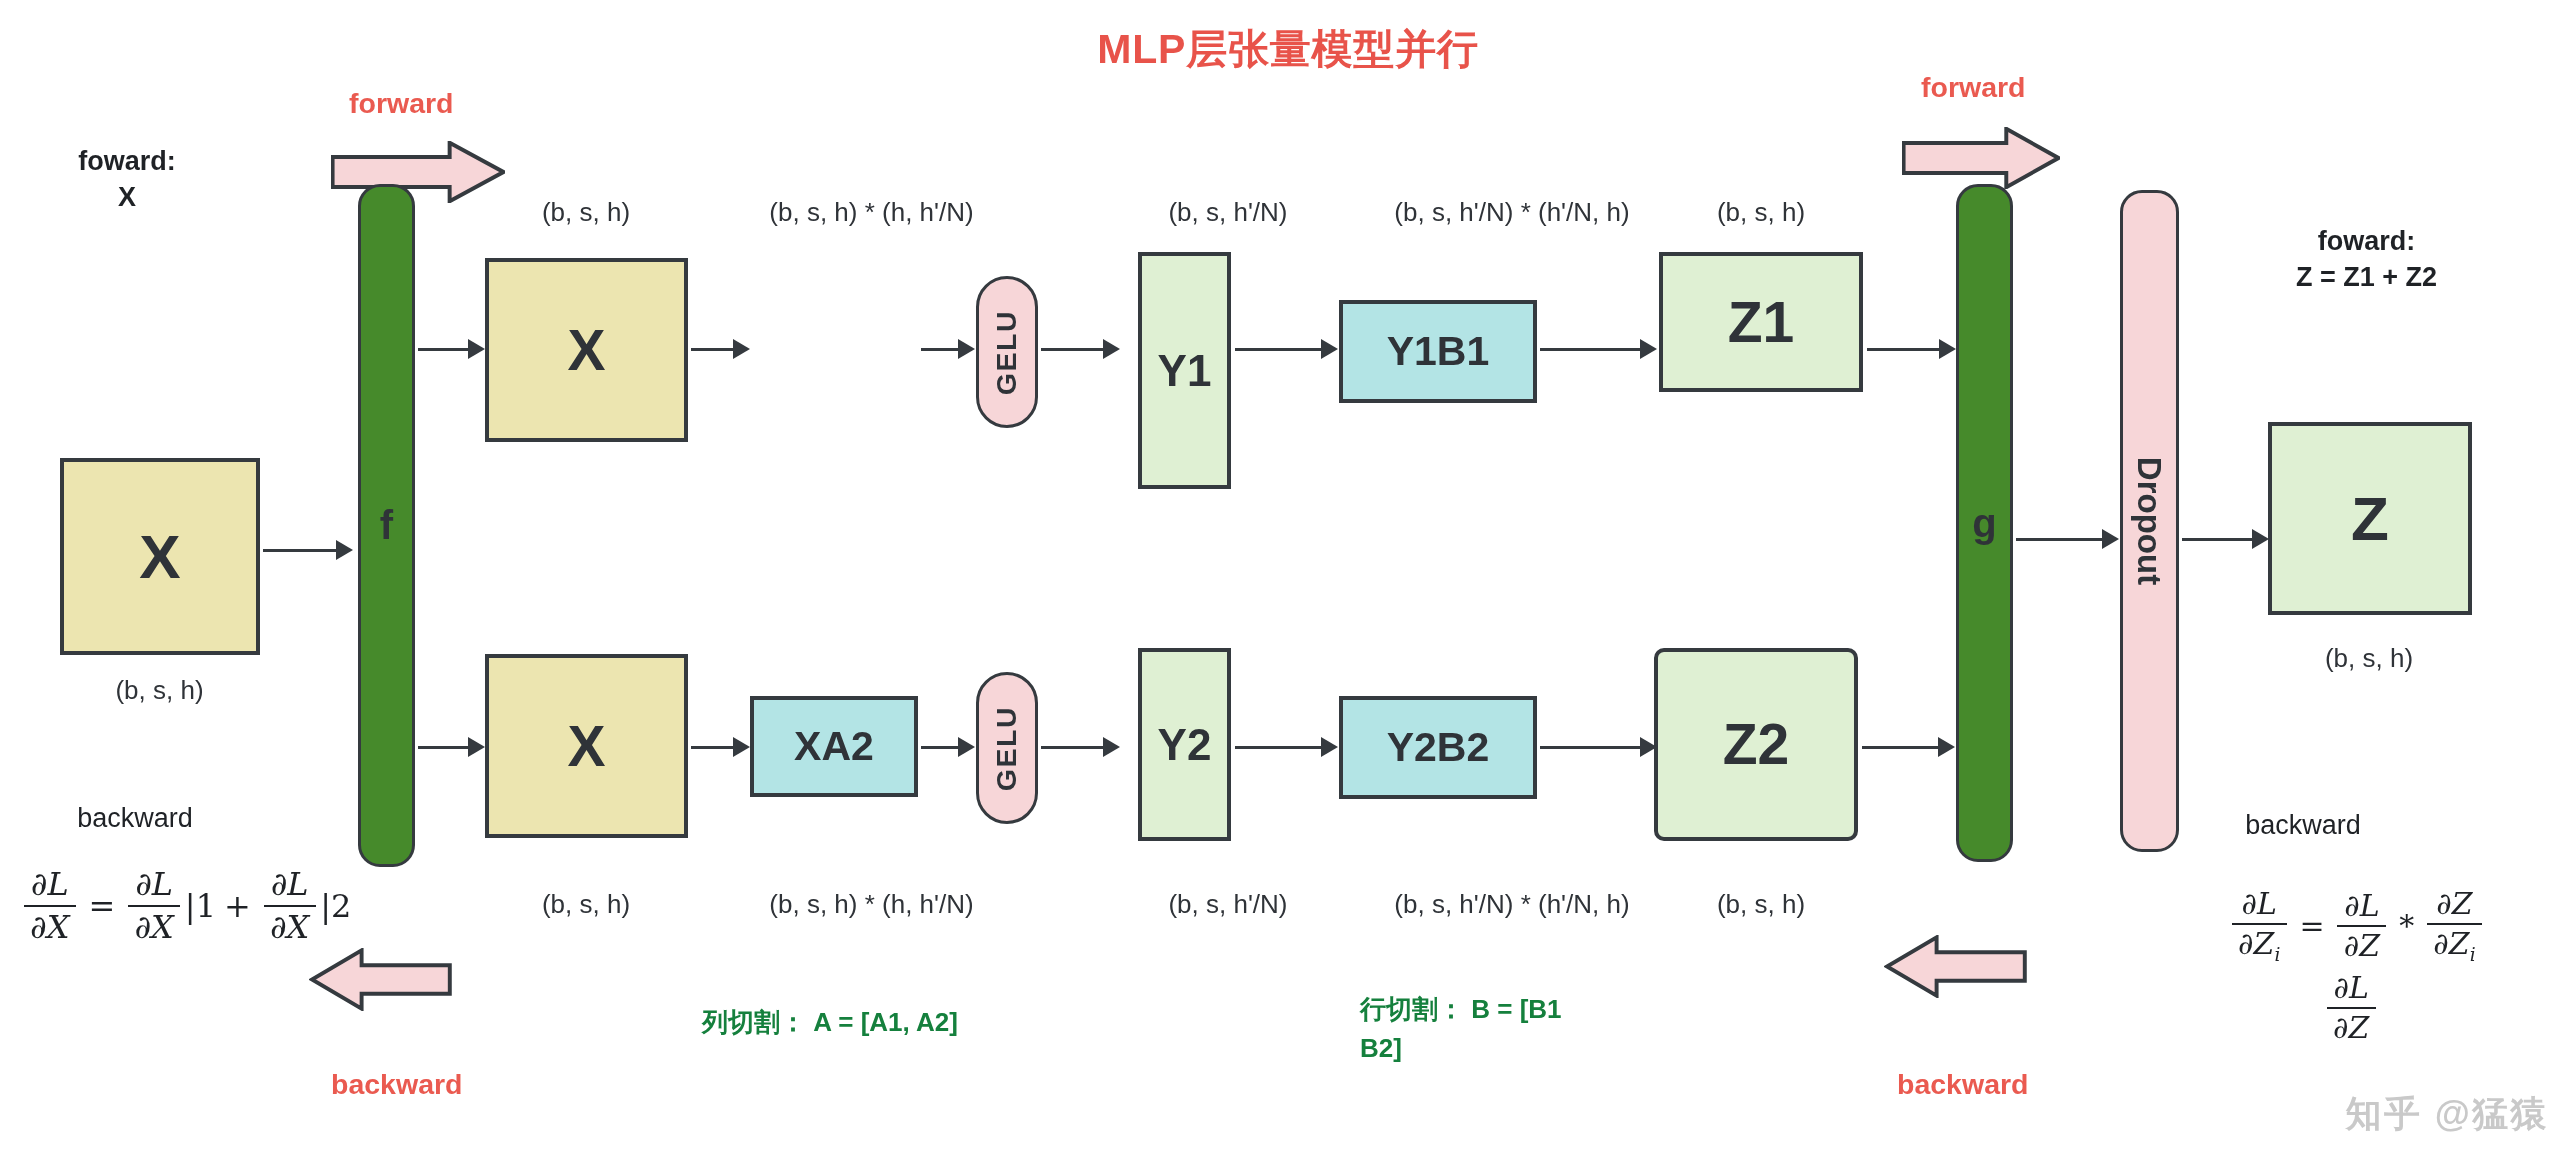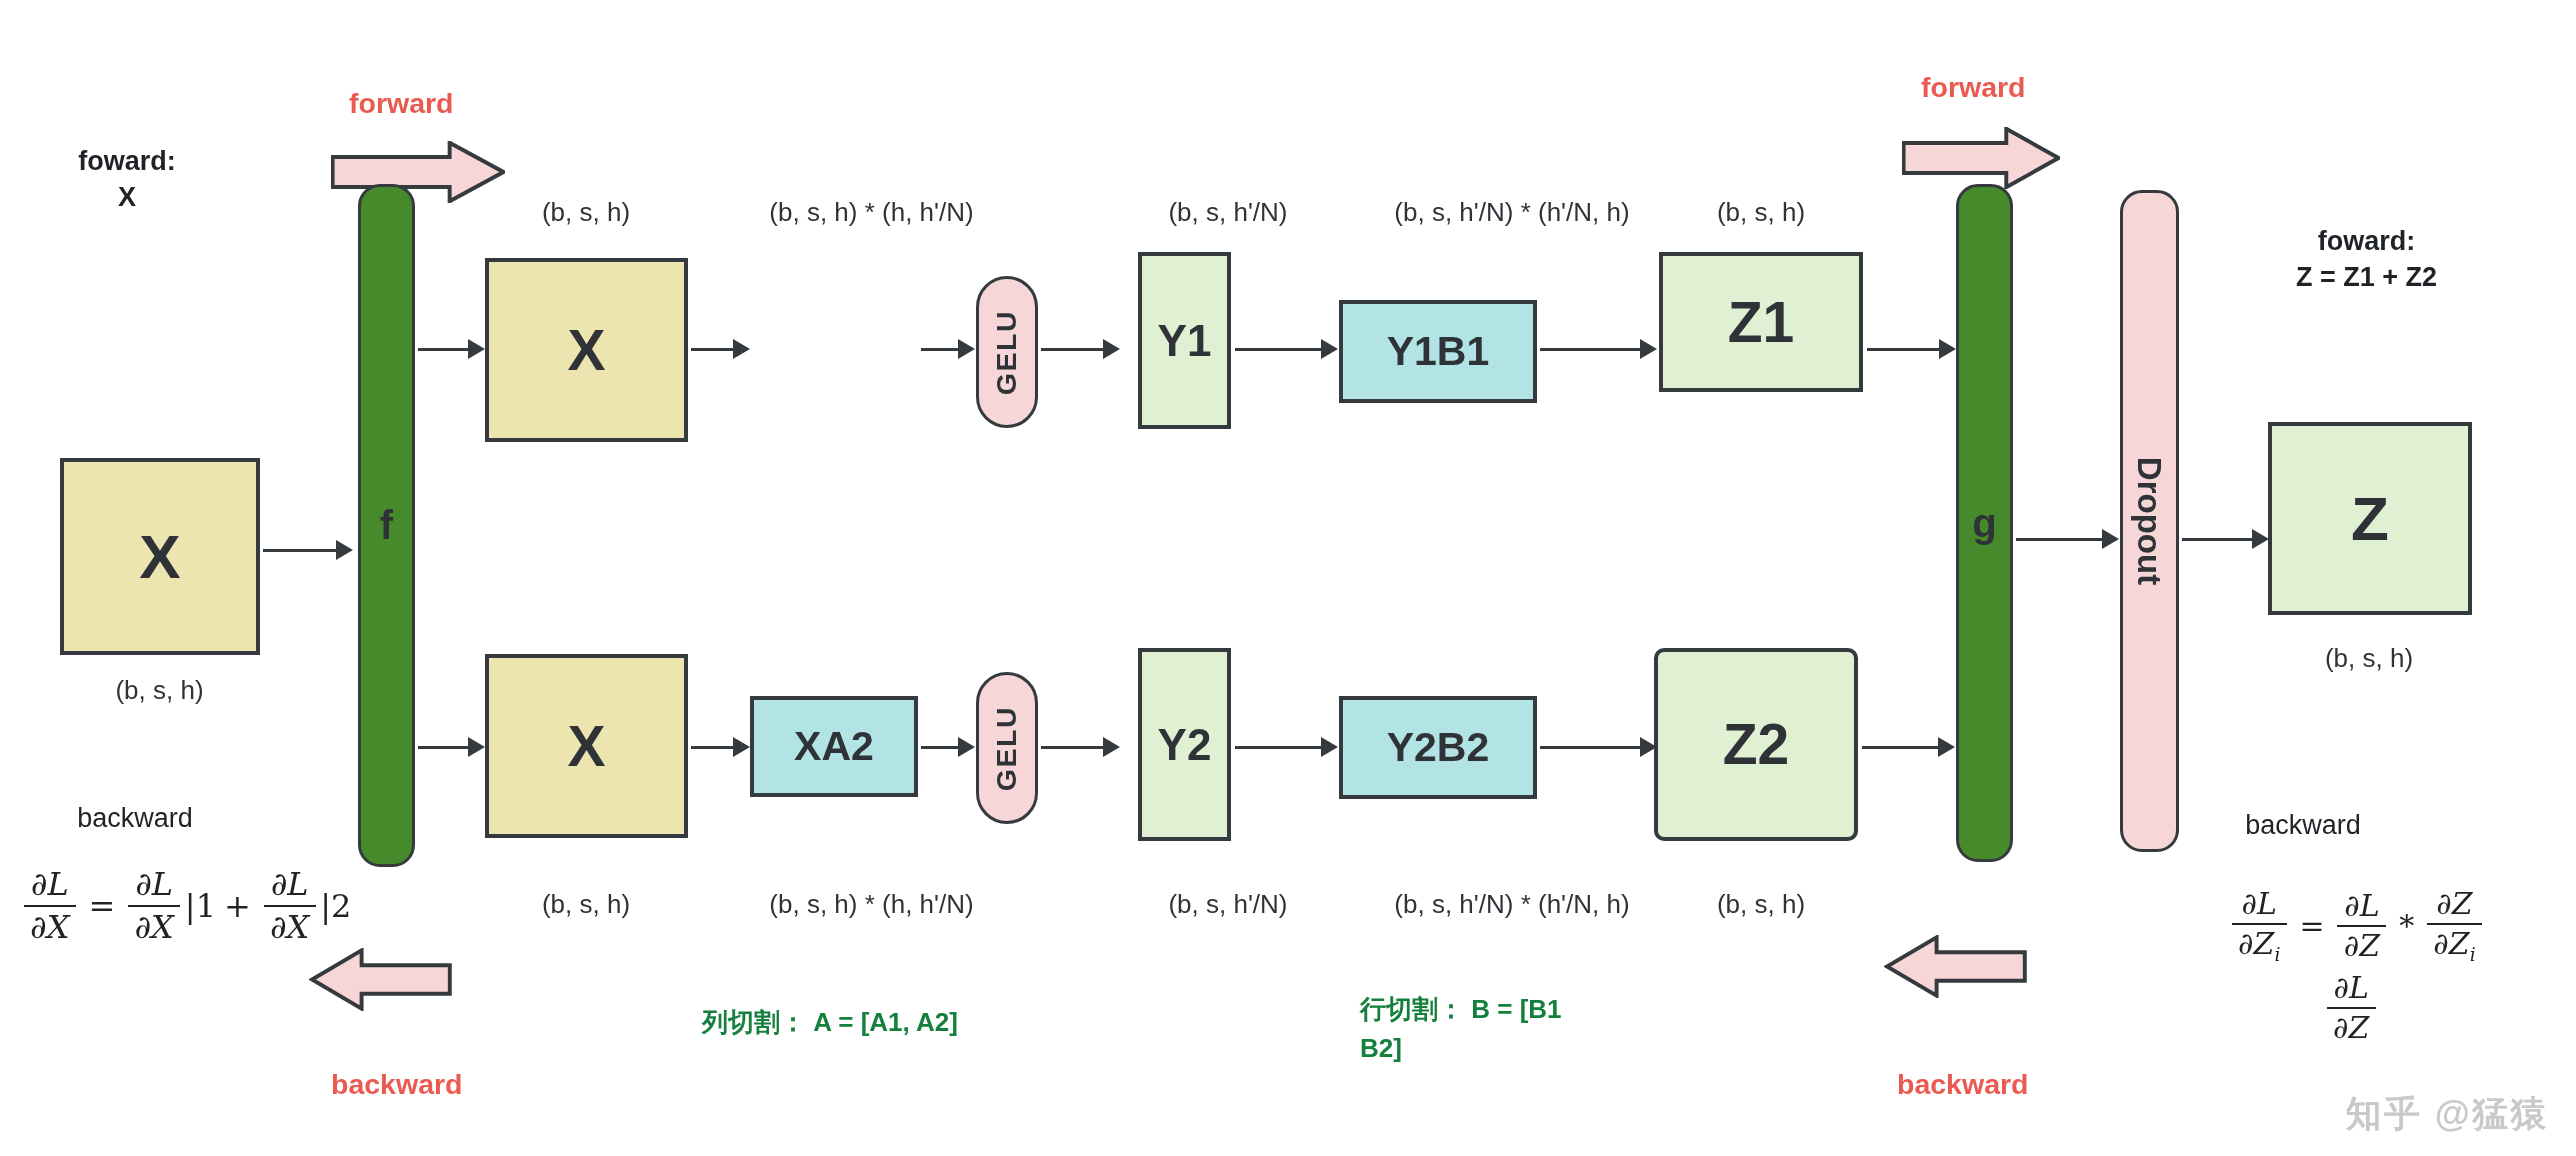--- a/index.html
+++ b/index.html
@@ -171,20 +171,21 @@
     color: #c9c9c9;
     letter-spacing: 2.4px;
     white-space: nowrap;
   }
 </style>
 </head>
 <body>
 
 <div id="canvas">
 
+  <div class="abs" id="title">MLP层张量模型并行</div>
 
   <div class="abs note" style="left:32px; top:143px; width:190px;">foward:
 X</div>
 
   <div class="abs blockarrow" style="left:331px; top:141px;">
     <svg width="174" height="62" viewBox="0 0 220 78">
       <polygon points="2,20 150,20 150,2 218,39 150,76 150,58 2,58" fill="#f7d6d8" stroke="#353a3f" stroke-width="5" stroke-linejoin="miter"></polygon>
     </svg>
   </div>
   <div class="abs redlabel" style="left:349px; top:87px;">forward</div>
@@ -226,21 +227,21 @@
   </div>
 
   <div class="abs capsule" style="left:976px; top:276px; width:62px; height:152px;">
     <span>GELU</span>
   </div>
   <div class="conn" style="left:1041px; top:339px; width:79px; height:20.6px;">
     <div class="line"></div>
       <div class="head"></div>
   </div>
 
-  <div class="abs box green" style="left:1138px; top:252px; width:93px; height:177px; font-size:44px;">
+  <div class="abs box green" style="left:1138px; top:252px; width:93px; height:237px; font-size:44px;">
     <span>Y1</span>
   </div>
   <div class="conn" style="left:1235px; top:339px; width:103px; height:20.6px;">
     <div class="line"></div>
       <div class="head"></div>
   </div>
 
   <div class="abs box cyan" style="left:1339px; top:300px; width:198px; height:103px; font-size:41px;">
     <span>Y1B1</span>
   </div>

